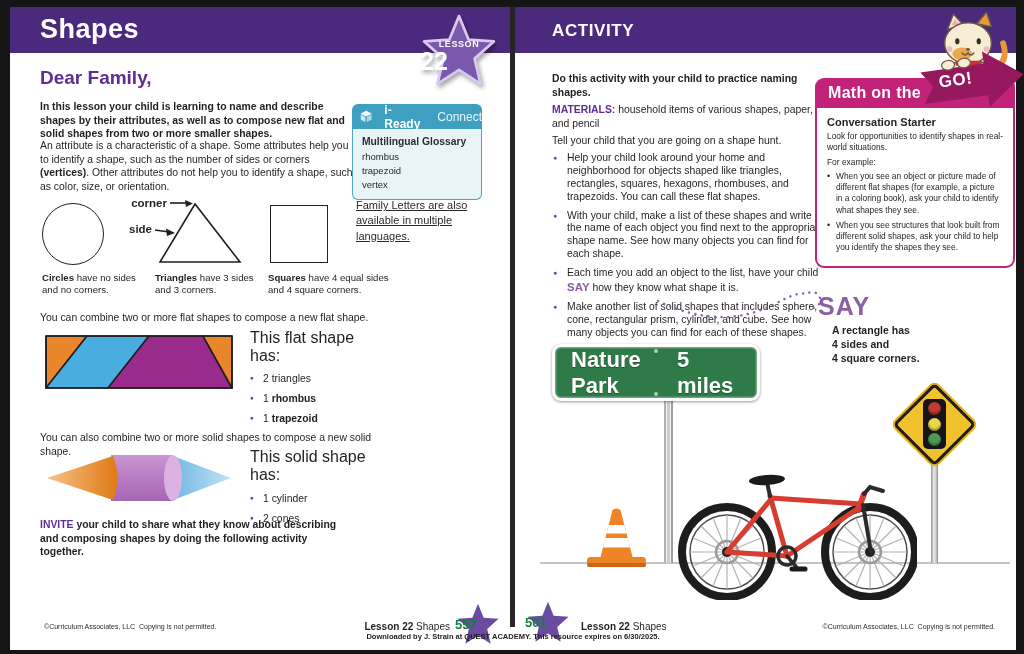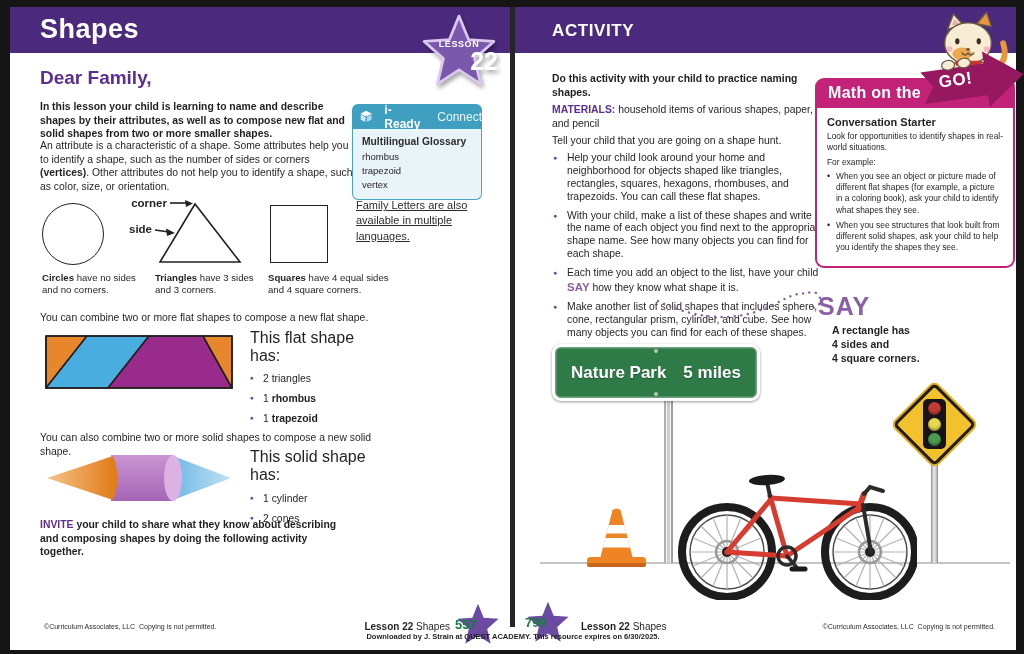--- a/index.html
+++ b/index.html
@@ -32,21 +32,21 @@
   .ir-box{width:130px;}
   .ir-head{height:25px;background:#3f9fc0;border-radius:6px 6px 0 0;display:flex;align-items:center;gap:12px;padding-left:8px;}
   .ir-brand{font-size:12px;font-weight:bold;color:#fff;}
   .ir-suffix{font-size:12px;color:#eaf6fb;}
   .ir-body{background:#e9f4f9;border:1.5px solid #4aa6c4;border-top:none;border-radius:0 0 6px 6px;padding:7px 9px 8px;}
   .ir-title{font-size:10.3px;font-weight:bold;color:#2d2d2d;margin-bottom:3px;}
   .ir-term{font-size:9.5px;line-height:1.45;}
   
   .star-wrap{filter:drop-shadow(2px 3px 2px rgba(0,0,0,.35));}
   .ls-label{position:absolute;left:0;top:27px;width:100%;text-align:center;font-size:9px;font-weight:bold;color:#fff;letter-spacing:.6px;}
-  .ls-num{position:absolute;left:0;top:35px;width:100%;text-align:right;font-size:25px;font-weight:bold;color:#fff;}
+  .ls-num{position:absolute;left:0;top:35px;width:100%;text-align:left;font-size:25px;font-weight:bold;color:#fff;}
   .ps-num{position:absolute;left:0;top:16px;width:100%;text-align:left;font-size:13px;font-weight:bold;color:#15803d;}
   .footer-copy{font-size:7px;color:#2b2b2b;}
   .footer-lesson{font-size:10px;}
   .bottom-bar{position:absolute;left:0;top:625px;width:1006px;text-align:center;font-size:7.5px;font-weight:bold;color:#1d1d1d;}
   
   .mgb{width:200px;}
   .mgb-head{height:30px;background:#c22277;border-radius:9px 9px 0 0;display:flex;align-items:center;padding-left:13px;}
   .mgb-title{font-size:16px;font-weight:bold;color:#fff;letter-spacing:.3px;}
   .mgb-body{background:#fff;border:2px solid #c22277;border-top:none;border-radius:0 0 9px 9px;padding:8px 10px 9px;}
   .mgb-sub{font-size:11px;font-weight:bold;margin-bottom:3px;}
@@ -54,21 +54,21 @@
   .mgb-item{position:relative;padding-left:9px;font-size:8.4px;line-height:1.32;margin-bottom:4px;}
   .mgb-item::before{content:"•";position:absolute;left:0;top:0;font-size:9px;color:#231f20;}
   .go-arrow{transform:rotate(-8deg);z-index:5;}
   .go-text{position:absolute;left:17px;top:16px;font-size:17px;font-weight:bold;color:#fff;letter-spacing:.5px;}
   .say-big{font-size:25px;font-weight:bold;color:#8b5fa6;letter-spacing:1px;}
   .say-line{font-size:10.5px;font-weight:bold;line-height:1.35;}
   
   .npsign{background:#2e7b48;border:3.5px solid #fff;border-radius:9px;box-sizing:border-box;
           box-shadow:0 1px 3px rgba(0,0,0,.4), inset 0 0 0 1.5px rgba(255,255,255,.3);
           display:flex;align-items:center;justify-content:space-between;padding:0 16px;}
-  .np-text{color:#fff;font-weight:bold;font-size:17px;text-shadow:0 1px 1px rgba(0,0,0,.35);}
+  .np-text{color:#fff;font-weight:bold;font-size:22px;text-shadow:0 1px 1px rgba(0,0,0,.35);}
   .rivet{position:absolute;left:50%;width:4px;height:4px;margin-left:-2px;border-radius:50%;background:#b9c6ba;}
   .pole-channel{background:linear-gradient(90deg,#b0b0b0 0 2px,#f4f4f4 2px 3px,#cdcdcd 3px 6px,#f4f4f4 6px 7px,#9f9f9f 7px 9px);}
   .pole-solid{background:linear-gradient(90deg,#8f8f8f,#e9e9e9 40%,#cfcfcf 70%,#8a8a8a);}
   .diamond{width:59px;height:59px;background:#f2c12e;border:3.5px solid #221d16;border-radius:5px;
            transform:rotate(45deg);box-sizing:border-box;box-shadow:0 0 0 2px #e2ae1c;}
   .signal{width:23px;height:50px;background:#16131a;border-radius:5px;display:flex;flex-direction:column;
           align-items:center;justify-content:space-evenly;}
   .light{width:13px;height:13px;border-radius:50%;box-shadow:inset 0 -2px 2px rgba(0,0,0,.35);}
   .ground{height:2px;background:#c4c4c4;}
 </style>
@@ -333,21 +333,21 @@
         <path d="M209,34 L215,27 L228,31" stroke="#2b2b2b" stroke-width="4" fill="none" stroke-linecap="round"></path>
         <circle cx="132" cy="96" r="9" fill="none" stroke="#2b2b2b" stroke-width="3.5"></circle>
         <path d="M132,96 L143,109" stroke="#2b2b2b" stroke-width="3.5" stroke-linecap="round"></path>
         <path d="M137,109 L150,109" stroke="#1b1b1b" stroke-width="5" stroke-linecap="round"></path>
       </svg>
 
       <div class="abs" style="left:10px;top:592px;width:46px;height:48px;">
         <svg width="46" height="48" viewBox="0 0 100 100">
           <polygon points="50,4 62.3,34 94.7,36.5 70,58.5 77.6,91 50,73 22.4,91 30,58.5 5.3,36.5 37.7,34" fill="#6b4aa1" stroke-linejoin="round"></polygon>
         </svg>
-        <span class="ps-num">799</span>
+        <span class="ps-num">501</span>
       </div>
       <div class="abs footer-lesson" style="left:66px;top:614px;"><span class="b">Lesson 22</span> <span>Shapes</span></div>
       <div class="abs footer-copy" style="left:180px;top:616px;width:300px;text-align:right;">©Curriculum Associates, LLC &nbsp;Copying is not permitted.</div>
     </div>
 
     <div class="bottom-bar">Downloaded by J. Strain at QUEST ACADEMY. This resource expires on 6/30/2025.</div>
   </div>
 </div>
 
 </body></html>

